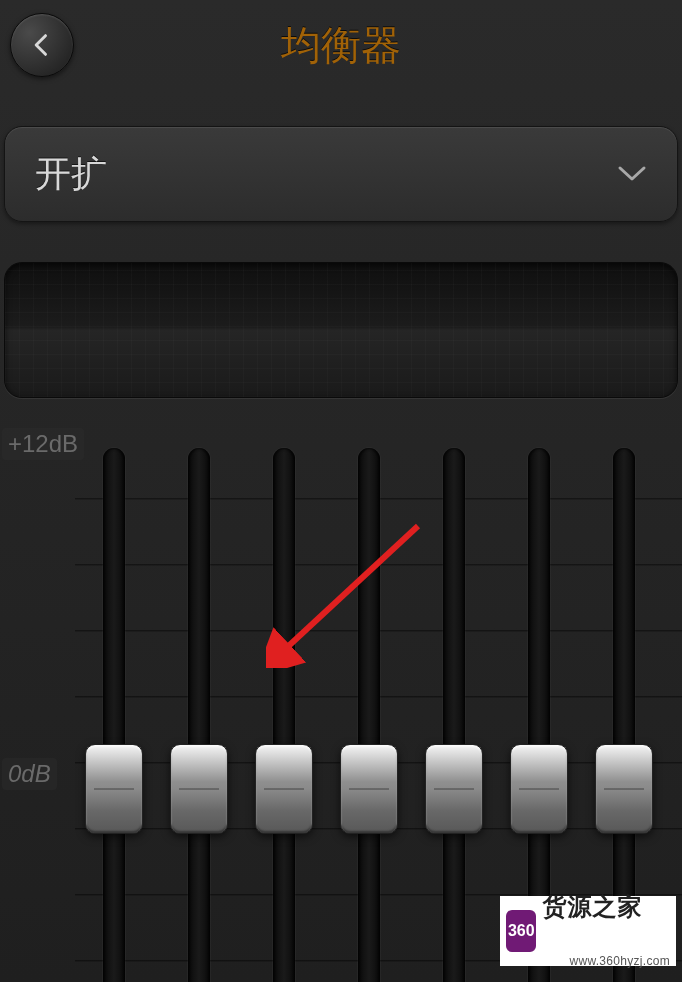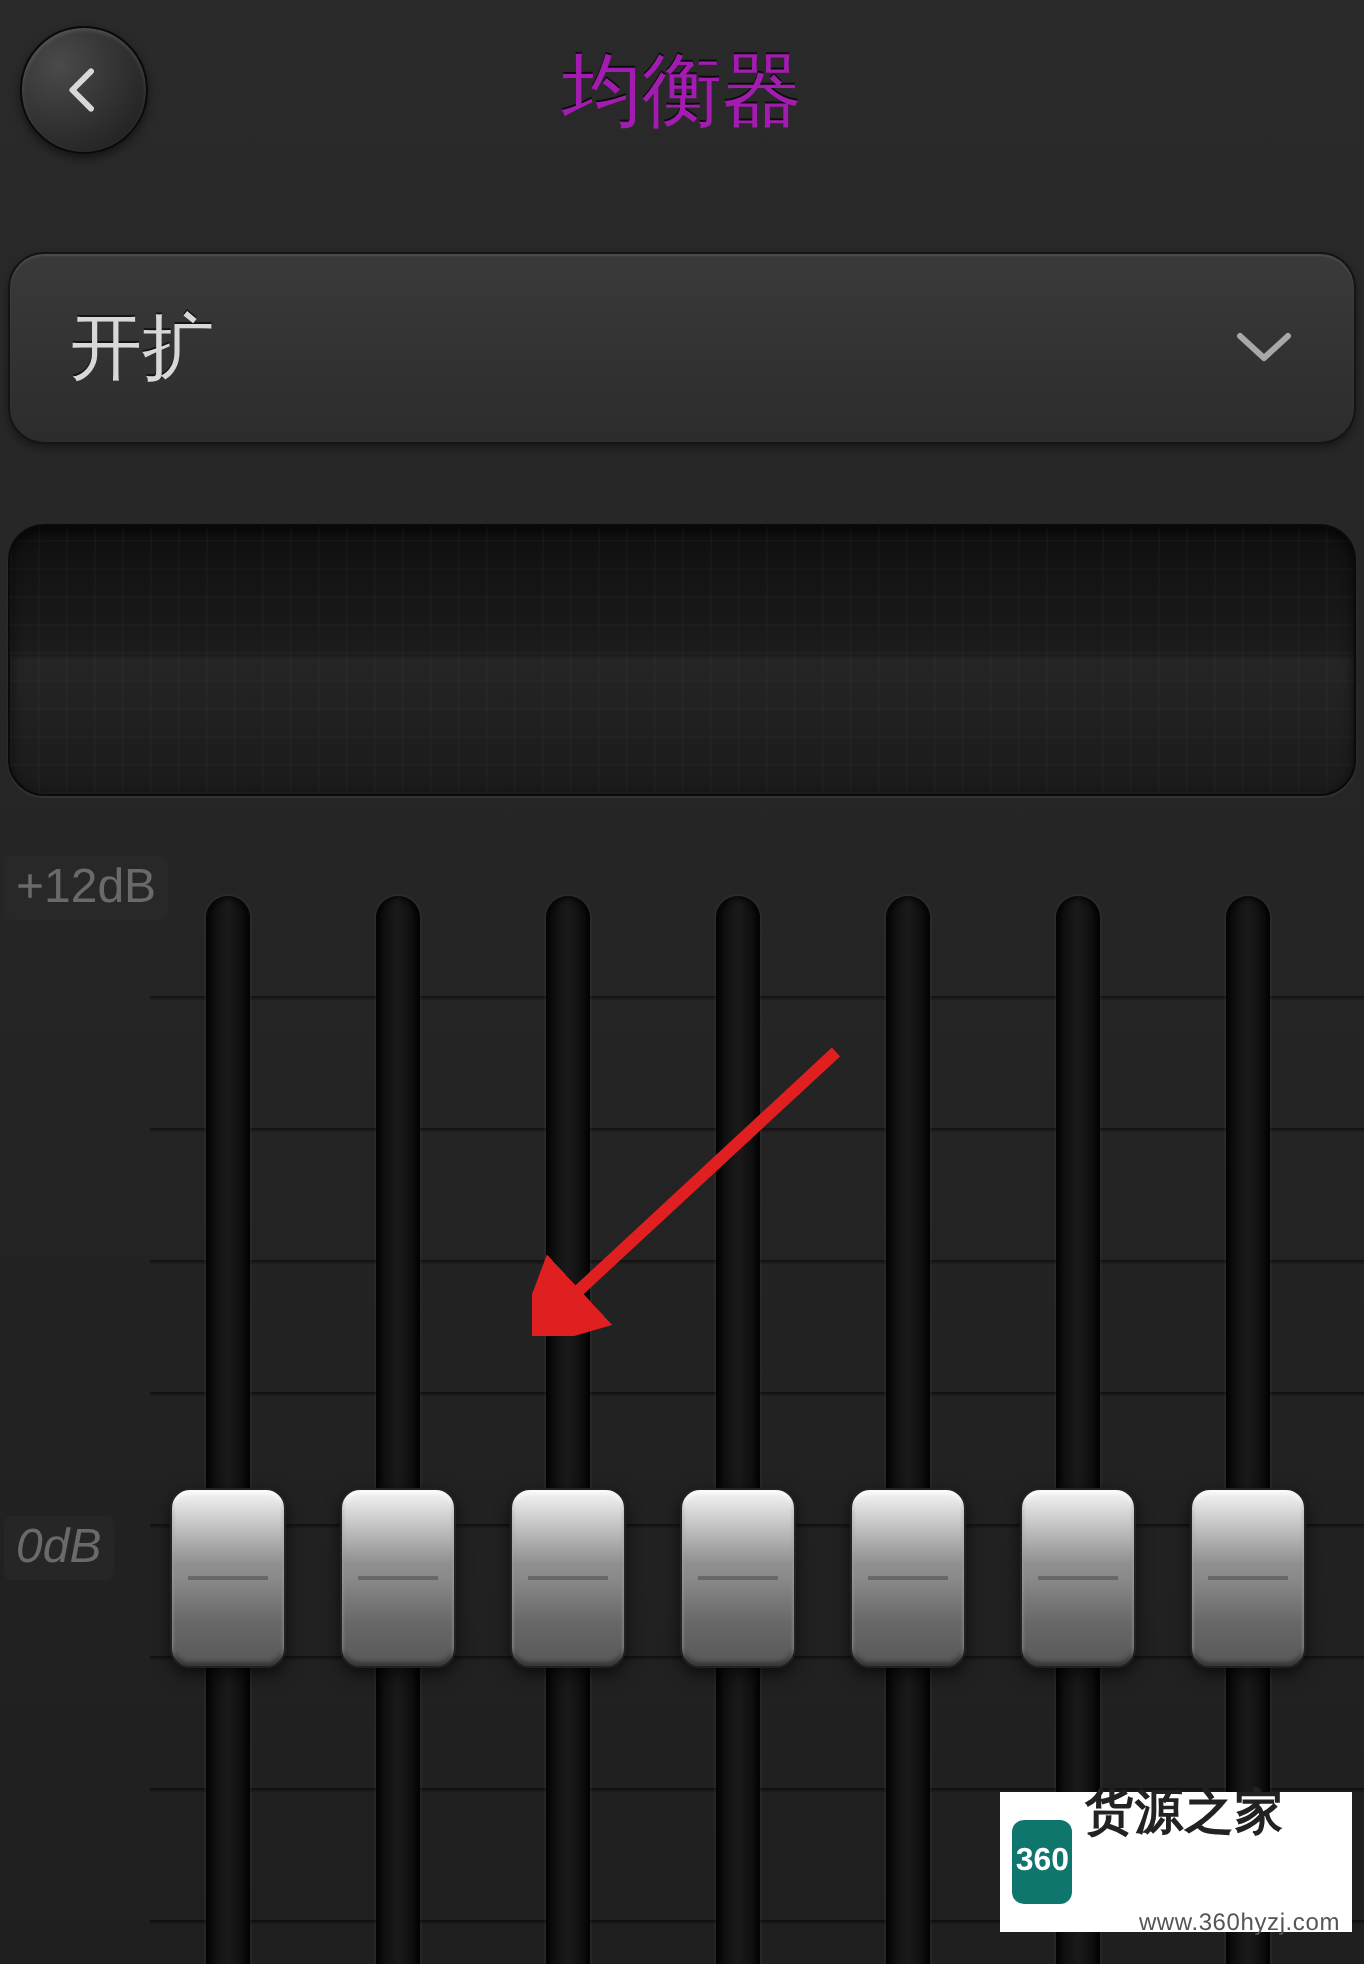--- a/index.html
+++ b/index.html
@@ -40,21 +40,21 @@
     
     .back-button svg {
       width: 28px;
       height: 28px;
     }
     
     .page-title {
       position: absolute;
       left: 50%;
       transform: translateX(-50%);
-      color: #a21caf;
+      color: #a16207;
       font-size: 40px;
       font-weight: 400;
       text-shadow: 0 -1px 0 rgba(0,0,0,0.7);
     }
     
     .preset-selector {
       margin: 36px 4px 8px 4px;
       height: 96px;
       background: linear-gradient(180deg, #3a3a3a 0%, #2c2c2c 100%);
       border-radius: 18px;
@@ -222,21 +222,21 @@
       background: #ffffff;
       display: flex;
       align-items: center;
       padding: 4px 6px;
       gap: 6px;
     }
     
     .watermark-logo {
       width: 42px;
       height: 42px;
-      background: #0f766e;
+      background: #701a75;
       border-radius: 6px;
       display: flex;
       align-items: center;
       justify-content: center;
       color: white;
       font-weight: bold;
       font-size: 16px;
     }
     
     .watermark-text {

